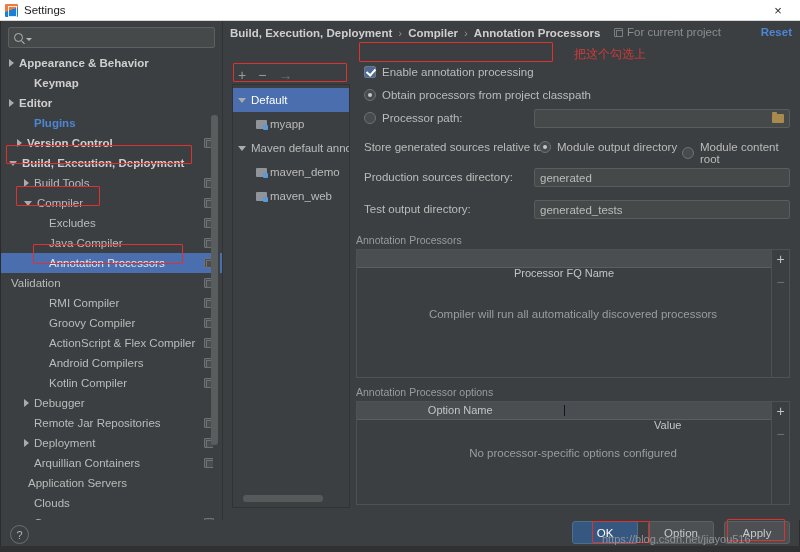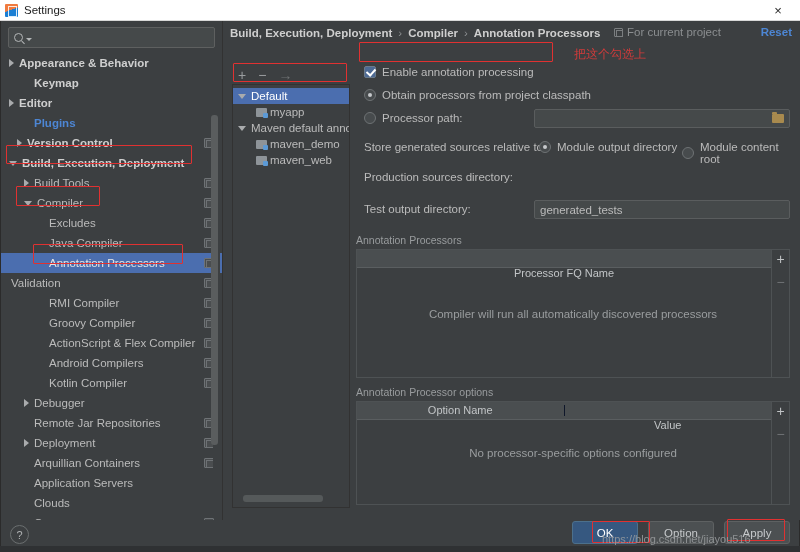--- a/index.html
+++ b/index.html
@@ -168,21 +168,21 @@
   .tbi { color: #9a9d9f; font-size: 14px; line-height: 1; cursor: pointer; }
   .tbi.dim { color: #6f7274; }
 
   
   .profiles {
     position: absolute; left: 8px; top: 63px; width: 118px; height: 424px;
     background: #3c3f41; border: 1px solid #323232;
     overflow: hidden;
   }
   .pnode {
-    height: 16px; display: flex; align-items: center; white-space: nowrap;
+    height: 24px; display: flex; align-items: center; white-space: nowrap;
     font-size: 11.5px; color: #bbbbbb; cursor: default;
   }
   .pnode.sel { background: #4b6eaf; color: #ffffff; }
   .pmod-ico {
     width: 11px; height: 9px; flex: none; margin-right: 3px; position: relative;
     background: #8e9499; border-radius: 1px;
   }
   .pmod-ico::after {
     content: ""; position: absolute; right: -1px; bottom: -1px;
     width: 5px; height: 5px; background: #5c9ad6; border-radius: 1px;
@@ -415,21 +415,21 @@
           <div class="tnode" style="padding-left: 23px;">
             <span class="arrow closed"></span>
             <span class="tlabel">Deployment</span>
             <span class="scope-ico"></span>
           </div>
           <div class="tnode" style="padding-left: 23px;">
             <span class="arrow none"></span>
             <span class="tlabel">Arquillian Containers</span>
             <span class="scope-ico"></span>
           </div>
-          <div class="tnode" style="padding-left: 23px;">
+          <div class="tnode" style="padding-left: 17px;">
             <span class="arrow none"></span>
             <span class="tlabel">Application Servers</span>
           </div>
           <div class="tnode" style="padding-left: 23px;">
             <span class="arrow none"></span>
             <span class="tlabel">Clouds</span>
           </div>
           <div class="tnode" style="padding-left: 23px;">
             <span class="arrow none"></span>
             <span class="tlabel">Coverage</span>
@@ -519,20 +519,23 @@
           <span class="rad on"></span>
           <span class="lbl">Module output directory</span>
         </div>
         <div class="row" style="left:320px; top:80px;margin-left:6px;">
           <span class="rad"></span>
           <span class="lbl">Module content root</span>
         </div>
 
         <div class="row" style="left:8px; top:110px;">
           <span class="lbl">Production sources directory:</span>
+        </div>
+        <div class="tfield" style="position:absolute; left:178px; top:107px; width:256px;">
+          <span>generated</span>
         </div>
 
         <div class="row" style="left:8px; top:142px;">
           <span class="lbl">Test output directory:</span>
         </div>
         <div class="tfield" style="position:absolute; left:178px; top:139px; width:256px;">
           <span>generated_tests</span>
         </div>
 
         <div class="grp" style="left:0px; top:173px; width:434px;">

